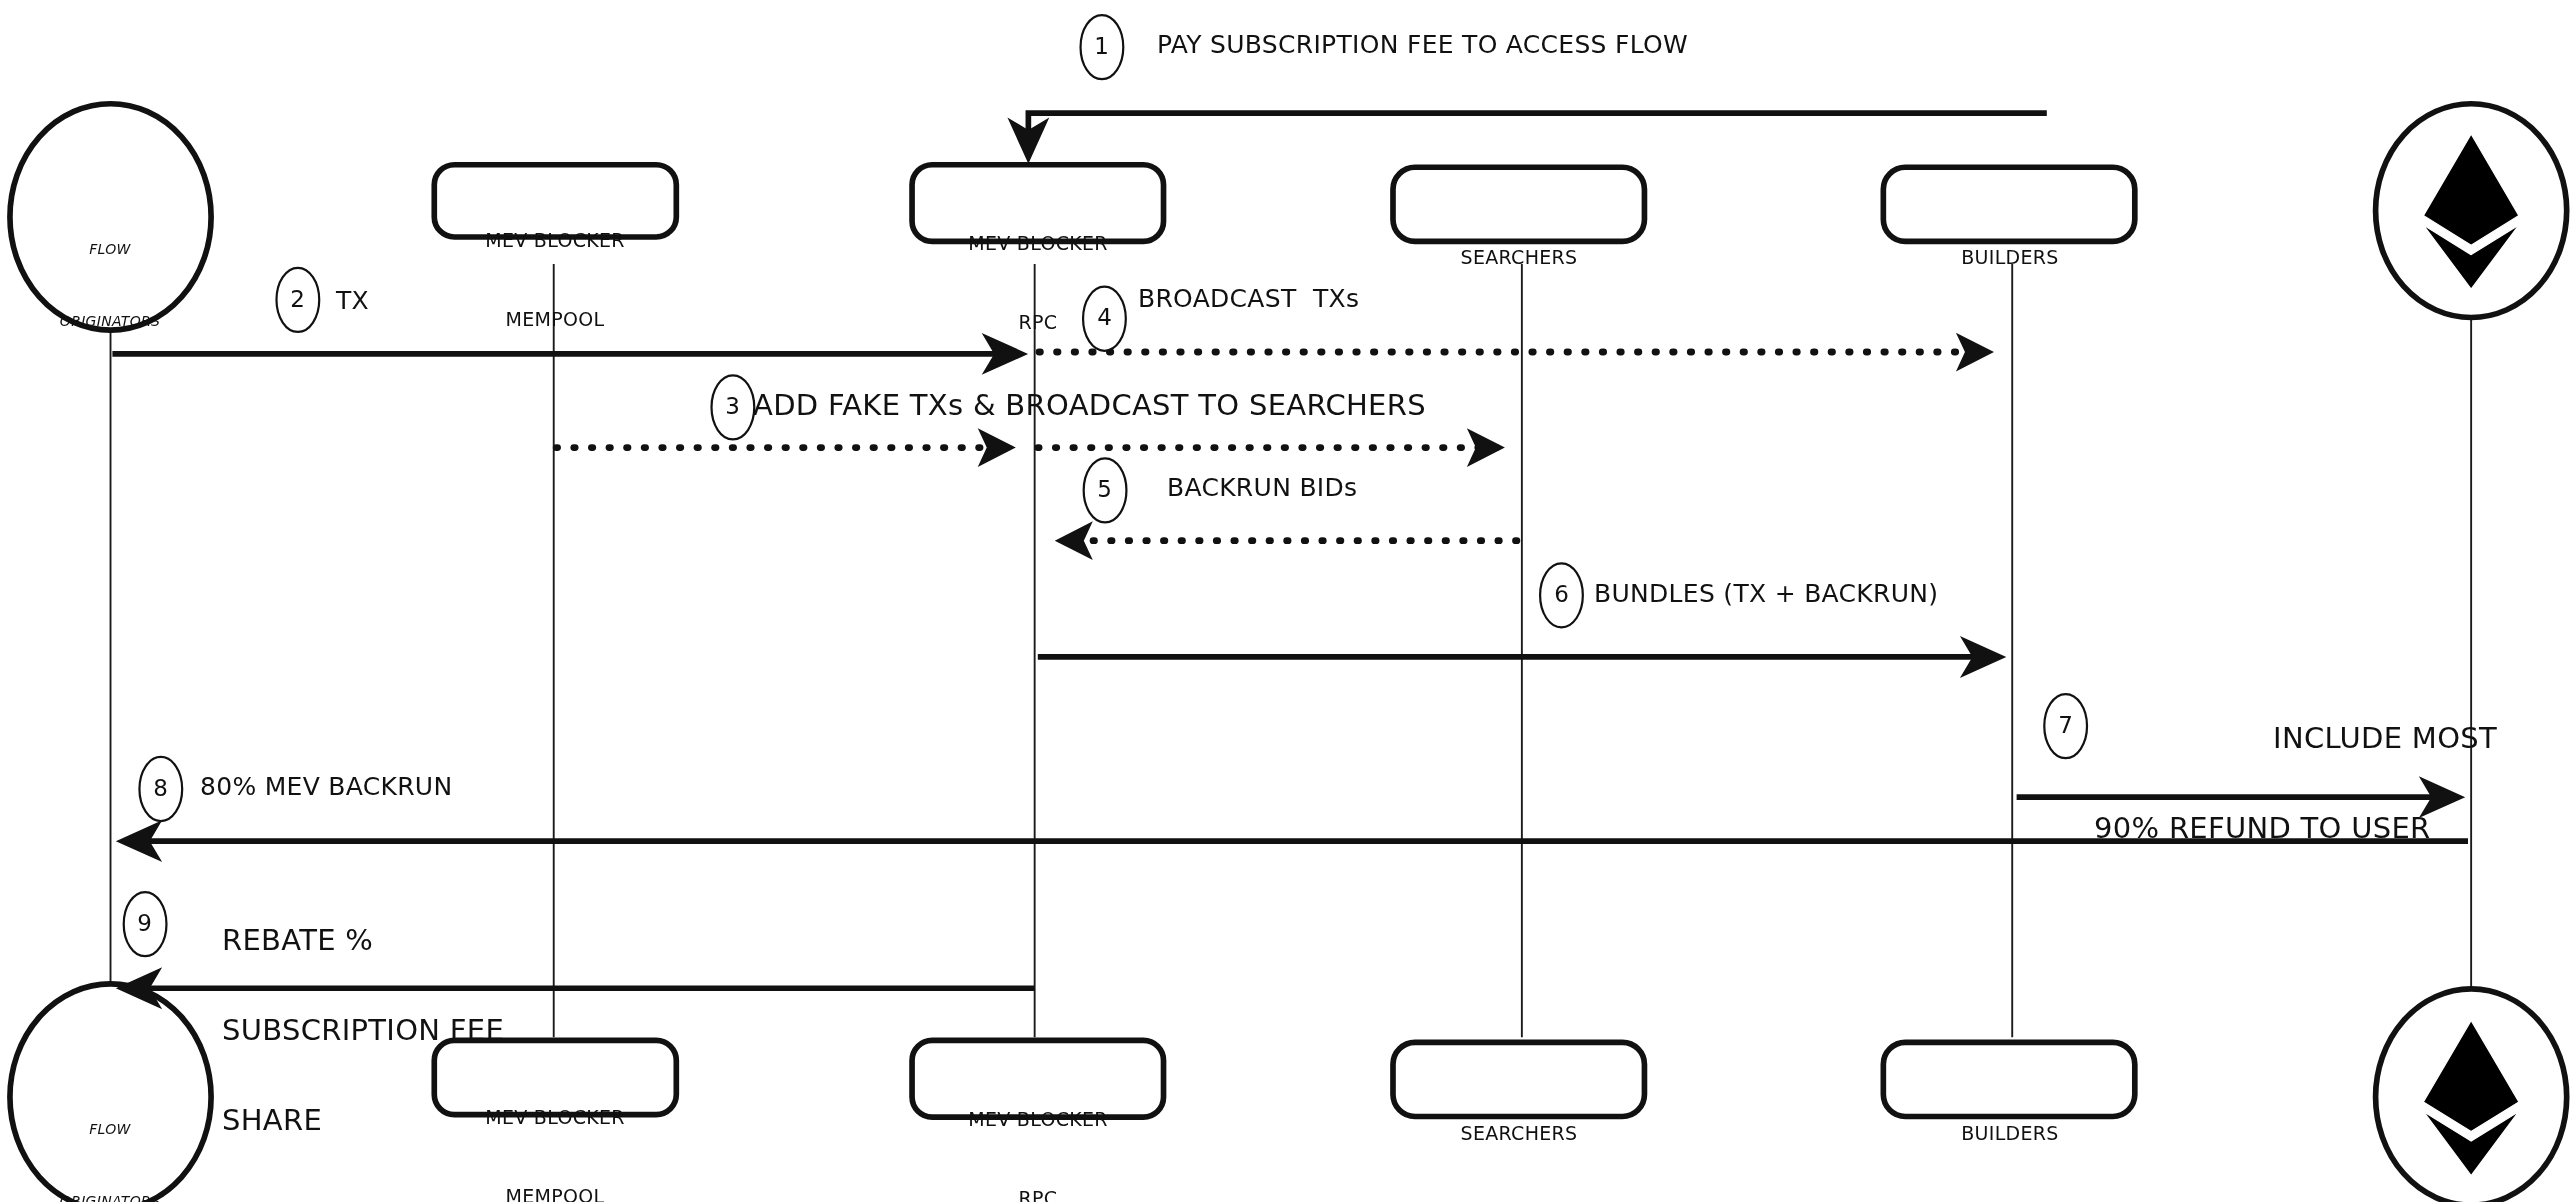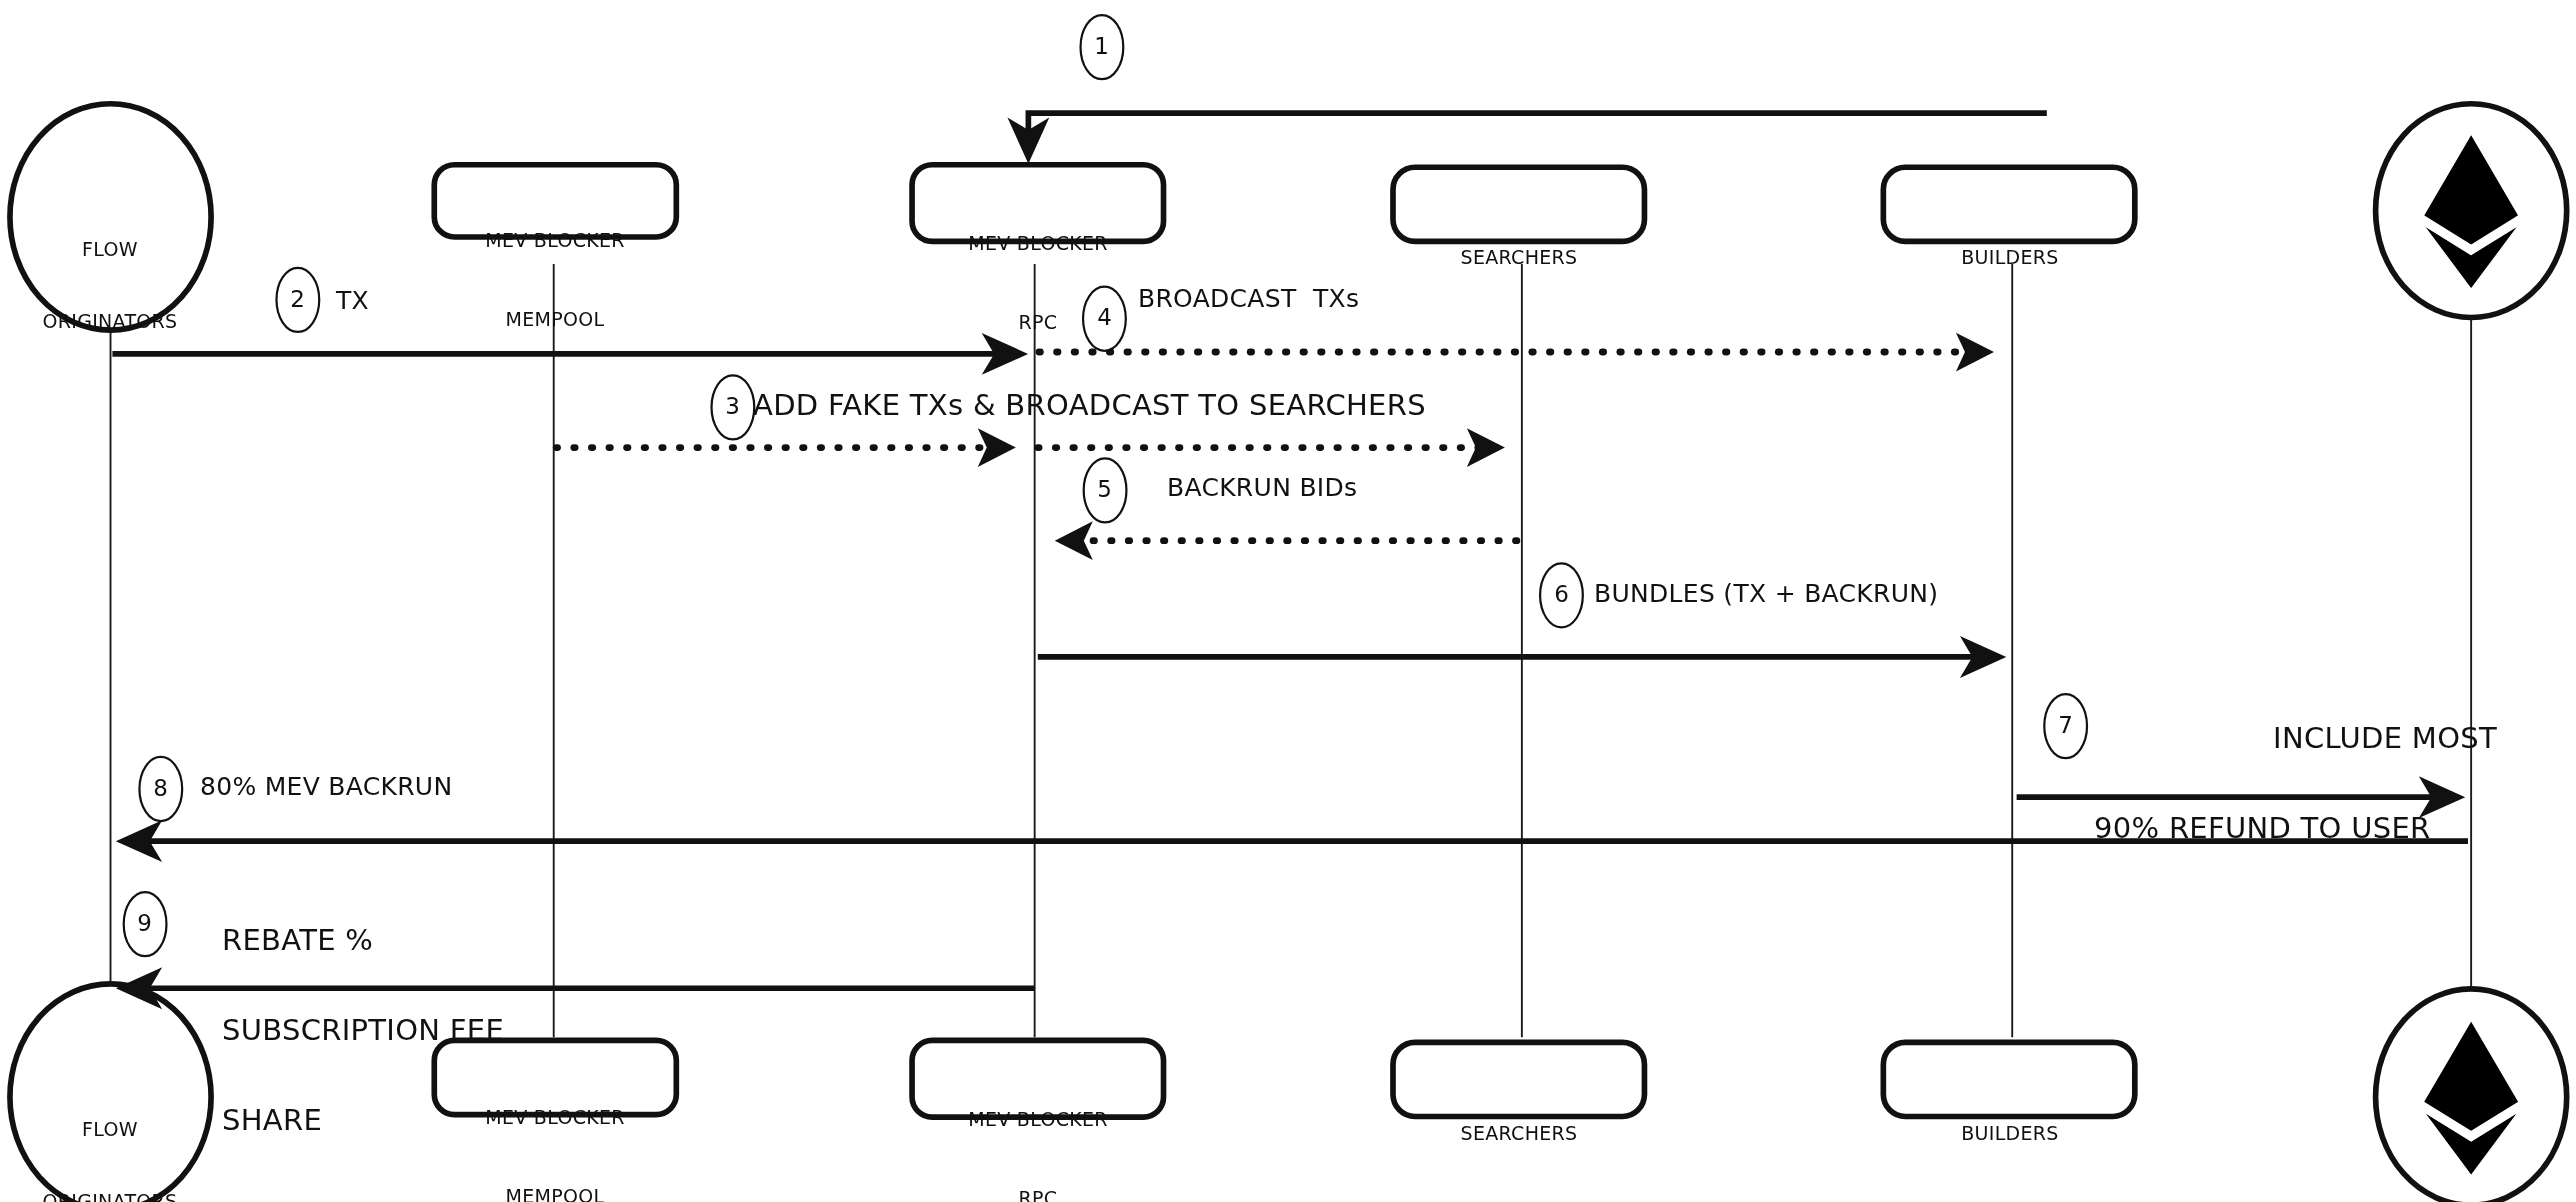--- a/index.html
+++ b/index.html
@@ -11,21 +11,21 @@
   .dotline{stroke:#111111;stroke-width:11;stroke-linecap:round;stroke-dasharray:2 26;}
   .boxshape{fill:#ffffff;stroke:#111111;stroke-width:9;}
   .circshape{fill:#ffffff;stroke:#111111;stroke-width:9;}
   .ethpoly{fill:#000000;stroke:#ffffff;stroke-width:2;}
   .bracket{fill:none;stroke:#111111;stroke-width:9;stroke-linejoin:miter;}
   .numell{fill:#ffffff;stroke:#111111;stroke-width:3.5;}
 
   .lbl{position:absolute;color:#111;letter-spacing:0.3px;
        font-family:"DejaVu Sans", sans-serif;white-space:pre;}
   .node-label{text-align:center;font-size:19px;line-height:26.4px;font-weight:400;}
-  .node-label.circle{font-size:19px;line-height:24px;}
+  .node-label.circle{font-size:14px;line-height:24px;font-style:italic;}
   .msg{font-size:25px;line-height:30px;}
   .msg.small{font-size:29px;line-height:30px;}
   .num{position:absolute;font-size:23px;color:#111;text-align:center;width:31px;}
 </style>
 </head>
 <body>
 
 <div id="stage">
 
   <svg class="layer" viewBox="0 0 4096 1912">
@@ -144,20 +144,21 @@
   <div class="num" style="left:1086px;top:33px;">1</div>
   <div class="num" style="left:282px;top:286px;">2</div>
   <div class="num" style="left:717px;top:393px;">3</div>
   <div class="num" style="left:1089px;top:304px;">4</div>
   <div class="num" style="left:1089px;top:476px;">5</div>
   <div class="num" style="left:1546px;top:581px;">6</div>
   <div class="num" style="left:2050px;top:712px;">7</div>
   <div class="num" style="left:145px;top:775px;">8</div>
   <div class="num" style="left:129px;top:910px;">9</div>
 
+  <div class="lbl msg" style="left:1157px;top:30px;">PAY SUBSCRIPTION FEE TO ACCESS FLOW</div>
   <div class="lbl msg" style="left:336px;top:286px;">TX</div>
   <div class="lbl msg small" style="left:753px;top:390px;">ADD FAKE TXs &amp; BROADCAST TO SEARCHERS</div>
   <div class="lbl msg" style="left:1138px;top:284px;">BROADCAST  TXs</div>
   <div class="lbl msg" style="left:1167px;top:473px;">BACKRUN BIDs</div>
   <div class="lbl msg" style="left:1594px;top:579px;">BUNDLES (TX + BACKRUN)</div>
 
   <div class="lbl msg small" style="left:2094px;top:663px;width:440px;text-align:left;">
     <div style="text-align:right;width:403px;">INCLUDE MOST</div>
     <div>90% REFUND TO USER</div>
   </div>

